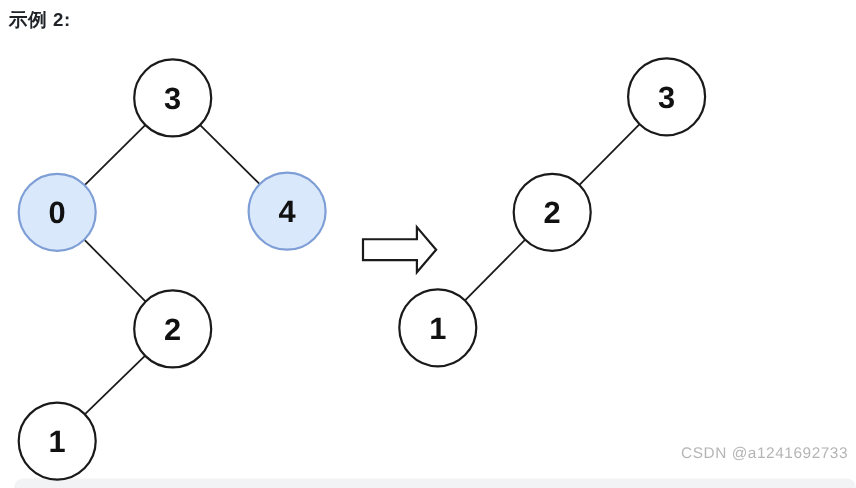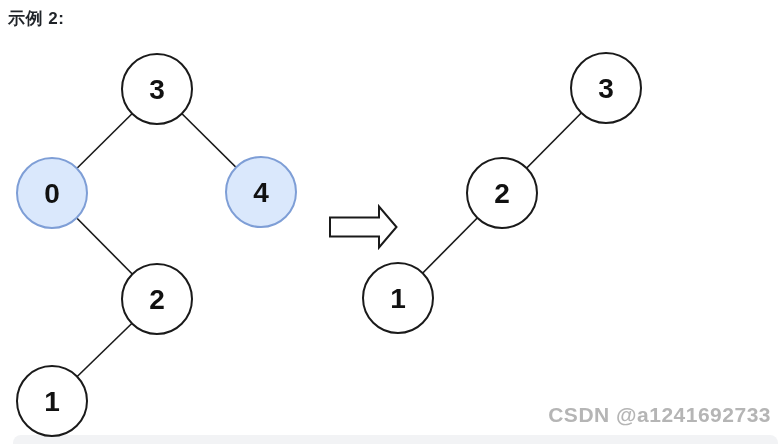--- a/index.html
+++ b/index.html
@@ -18,21 +18,21 @@
   .bottom-strip {
     position: absolute; left: 13px; top: 435px;
     width: 765px; height: 9px;
     border-radius: 8px 8px 0 0;
   }
   svg.diagram {
     position: absolute; left: 0; top: 0;
   }
   .watermark {
     position: absolute; right: 7px; top: 403px;
-    font-size: 21px; font-weight: bold;
+    font-size: 14px; font-weight: normal;
     letter-spacing: 0.5px;
   }
   .node-label {
     font-family: "Liberation Sans", "DejaVu Sans", sans-serif;
     font-weight: bold;
     font-size: 28px;
   }
 </style>
 </head>
 <body style="background: rgb(255, 255, 255);">

